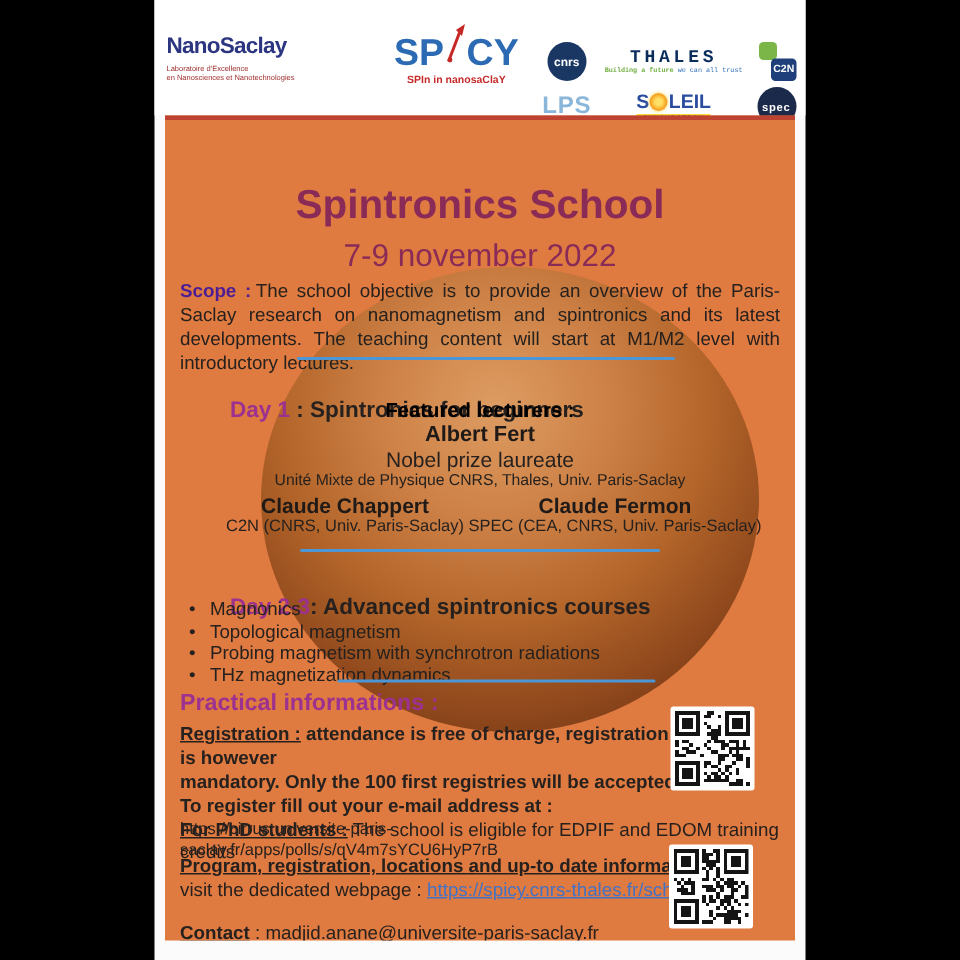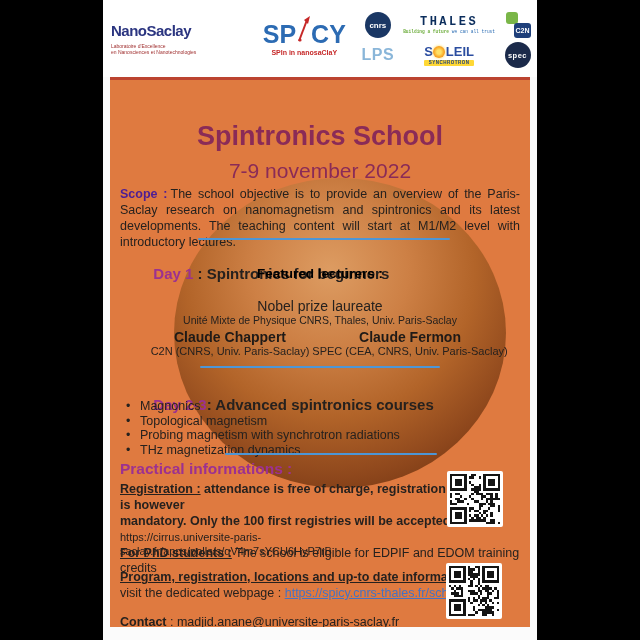--- a/index.html
+++ b/index.html
@@ -10,21 +10,21 @@
   
   .header{position:absolute;left:0;top:0;width:100%;height:77px;background:#fff;
           display:flex;align-items:flex-start;justify-content:space-between;padding:8px 6px 0 8px;box-sizing:border-box;}
   .nanosaclay{margin-top:12px;width:136px;}
   .ns-name{font-size:15px;font-weight:bold;color:#2b3580;letter-spacing:-0.5px;line-height:22px;}
   .ns-sub{font-size:5px;color:#a03030;line-height:6px;margin-top:1px;}
   .spicy{margin-top:8px;text-align:center;width:112px;}
   .spicy-main{display:flex;align-items:flex-end;justify-content:center;font-size:25px;font-weight:bold;color:#2c6bb3;line-height:26px;}
   .spicy-arrow{display:inline-block;margin:0 1px;}
   .spicy-sub{font-size:7px;color:#c62828;margin-top:2px;font-weight:bold;}
-  .logo-grid{display:grid;grid-template-columns:auto auto auto;gap:4px 9px;align-items:center;justify-items:center;margin-top:4px;}
+  .logo-grid{display:grid;grid-template-columns:auto auto auto;gap:4px 9px;align-items:center;justify-items:center;margin-top:20px;}
   .circle-logo{width:26px;height:26px;border-radius:50%;display:flex;align-items:center;justify-content:center;
                color:#fff;font-weight:bold;}
   .cnrs{background:#1a3764;font-size:8px;}
   .spec{background:#1b2a4a;font-size:7.5px;letter-spacing:0.5px;}
   .thales{text-align:center;font-family:Liberation Mono, monospace;}
   .thales-name{font-size:12px;font-weight:bold;color:#0b2d5c;letter-spacing:2.5px;line-height:13px;}
   .thales-tag{font-size:4.5px;line-height:5px;}
   .thales-tag .g{color:#6fae3f;font-weight:bold;}
   .thales-tag .b{color:#2e6fb5;}
   .c2n{position:relative;width:27px;height:26px;}
@@ -138,20 +138,21 @@
         <b>Scope :</b><span>The school objective is to provide an overview of the Paris-Saclay research on nanomagnetism and spintronics and its latest developments. The teaching content will start at M1/M2 level with introductory lectures.</span>
       </div>
 
       <div class="abs divider" style="top:158px;left:88px;width:252px"></div>
 
       <div class="abs h-day" style="top:168px;left:10px">
         <span class="purple">Day 1</span><span class="dark"> : </span><span class="dark">Spintronics for beginners</span>
       </div>
 
       <div class="abs center featured" style="top:186px">Featured lecturers :</div>
+      <div class="abs center keynote-name" style="top:202px">Albert Fert</div>
       <div class="abs center keynote-dist" style="top:218px">Nobel prize laureate</div>
       <div class="abs center keynote-affil" style="top:234px">Unité Mixte de Physique CNRS, Thales, Univ. Paris-Saclay</div>
 
       <div class="abs lect" style="top:249px;left:15px;width:210px">
         <div class="lect-name">Claude Chappert</div>
         <div class="lect-affil">C2N (CNRS, Univ. Paris-Saclay)</div>
       </div>
       <div class="abs lect" style="top:249px;left:200px;width:200px">
         <div class="lect-name">Claude Fermon</div>
         <div class="lect-affil">SPEC (CEA, CNRS, Univ. Paris-Saclay)</div>
@@ -170,20 +171,21 @@
         <li>THz magnetization dynamics</li>
       </ul>
 
       <div class="abs divider" style="top:373px;left:115px;width:212px"></div>
 
       <div class="abs practical-h" style="top:380px;left:10px">Practical informations :</div>
 
       <div class="abs" style="top:401px;left:10px;width:338px">
         <div class="regline"><span class="u">Registration :</span><span> attendance is free of charge, registration is however</span></div>
         <div class="regline">mandatory. Only the 100 first registries will be accepted.</div>
+        <div class="regline">To register fill out your e-mail address at :</div>
         <div class="regurl">https://cirrus.universite-paris-saclay.fr/apps/polls/s/qV4m7sYCU6HyP7rB</div>
       </div>
 
       <div class="abs qr" style="top:391px;left:337px;width:56px;height:56px"><svg viewBox="0 0 21 21" width="100%" height="100%" shape-rendering="crispEdges" fill="#141414">
             <rect x="9" y="0" width="1" height="1"></rect>
             <rect x="10" y="0" width="1" height="1"></rect>
             <rect x="8" y="1" width="1" height="1"></rect>
             <rect x="9" y="1" width="1" height="1"></rect>
             <rect x="12" y="1" width="1" height="1"></rect>
             <rect x="8" y="3" width="1" height="1"></rect>

